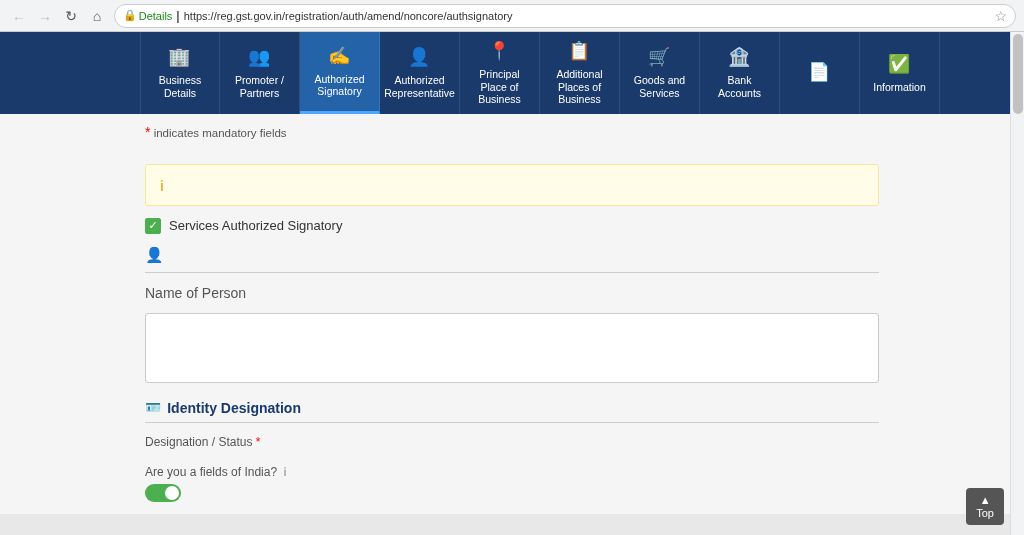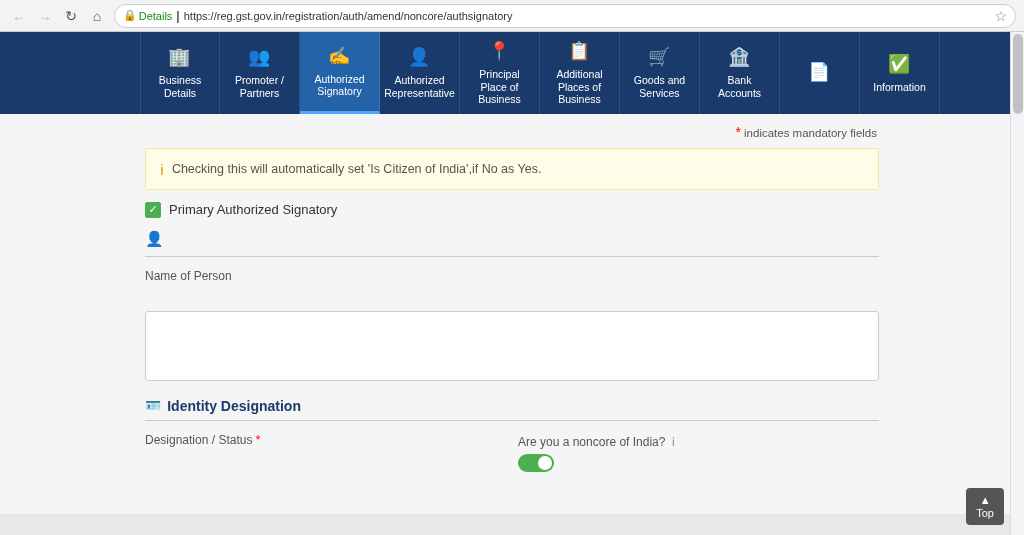--- a/index.html
+++ b/index.html
@@ -102,24 +102,24 @@
     }
 
     
     .main-content {
       background: #f5f5f5;
       padding: 10px 145px 10px 145px;
       min-height: 400px;
     }
 
     .mandatory-note {
-      text-align: right;
+      text-align: left;
       color: #555;
       font-size: 11.5px;
-      margin-bottom: 8px;
+      margin-bottom: 24px;
       padding-right: 2px;
     }
     .mandatory-note .red-dot {
       color: red;
       font-size: 14px;
     }
 
     .info-box {
       background: #fffde7;
       border: 1px solid #f5e79e;
@@ -172,23 +172,23 @@
       font-size: 15px;
     }
 
     .divider {
       border: none;
       border-top: 1px solid #ccc;
       margin: 4px 0 12px 0;
     }
 
     .field-label {
-      font-size: 12px;
+      font-size: 14px;
       color: #555;
-      margin-bottom: 20px;
+      margin-bottom: 4px;
     }
 
     .large-textarea {
       width: 100%;
       height: 70px;
       border: 1px solid #ccc;
       border-radius: 3px;
       padding: 4px 8px;
       font-size: 12px;
       background: white;
@@ -208,20 +208,21 @@
       margin-bottom: 6px;
     }
     .id-icon {
       font-size: 13px;
     }
 
     .form-row {
       display: flex;
       gap: 12px;
       margin-top: 8px;
+      flex-direction: column;
     }
     .form-col {
       flex: 1;
     }
     .col-label {
       font-size: 12px;
       color: #555;
       margin-bottom: 2px;
     }
     .required-star {
@@ -358,27 +359,26 @@
 
     
     <div class="mandatory-note">
       <span class="red-dot">*</span>
       <span>indicates mandatory fields</span>
     </div>
 
     
     <div class="info-box">
       <span class="info-icon">ℹ</span>
-      <span>Checking this will automatically set 'Is Citizen of India',if No as Yes.</span>
     </div>
 
     
     <div class="checkbox-row">
       <div class="checkbox-green">✓</div>
-      <span>Primary Authorized Signatory</span>
+      <span>Services Authorized Signatory</span>
     </div>
 
     
     <div class="section-header">
       <span class="person-icon">👤</span>
     </div>
     <hr class="divider">
 
     
     <div>
@@ -397,21 +397,21 @@
 
     
     <div class="form-row">
       <div class="form-col">
         <div class="col-label">
           <span>Designation / Status</span><span class="required-star"> *</span>
         </div>
       </div>
       <div class="form-col">
         <div class="col-label">
-          <span>Are you a noncore of India?</span>
+          <span>Are you a fields of India?</span>
           <span style="margin-left:3px; color:#888; font-size:12px;">ℹ</span>
         </div>
         <div style="margin-top:4px;">
           <div class="toggle-on"></div>
         </div>
       </div>
     </div>
 
   </div>
 

